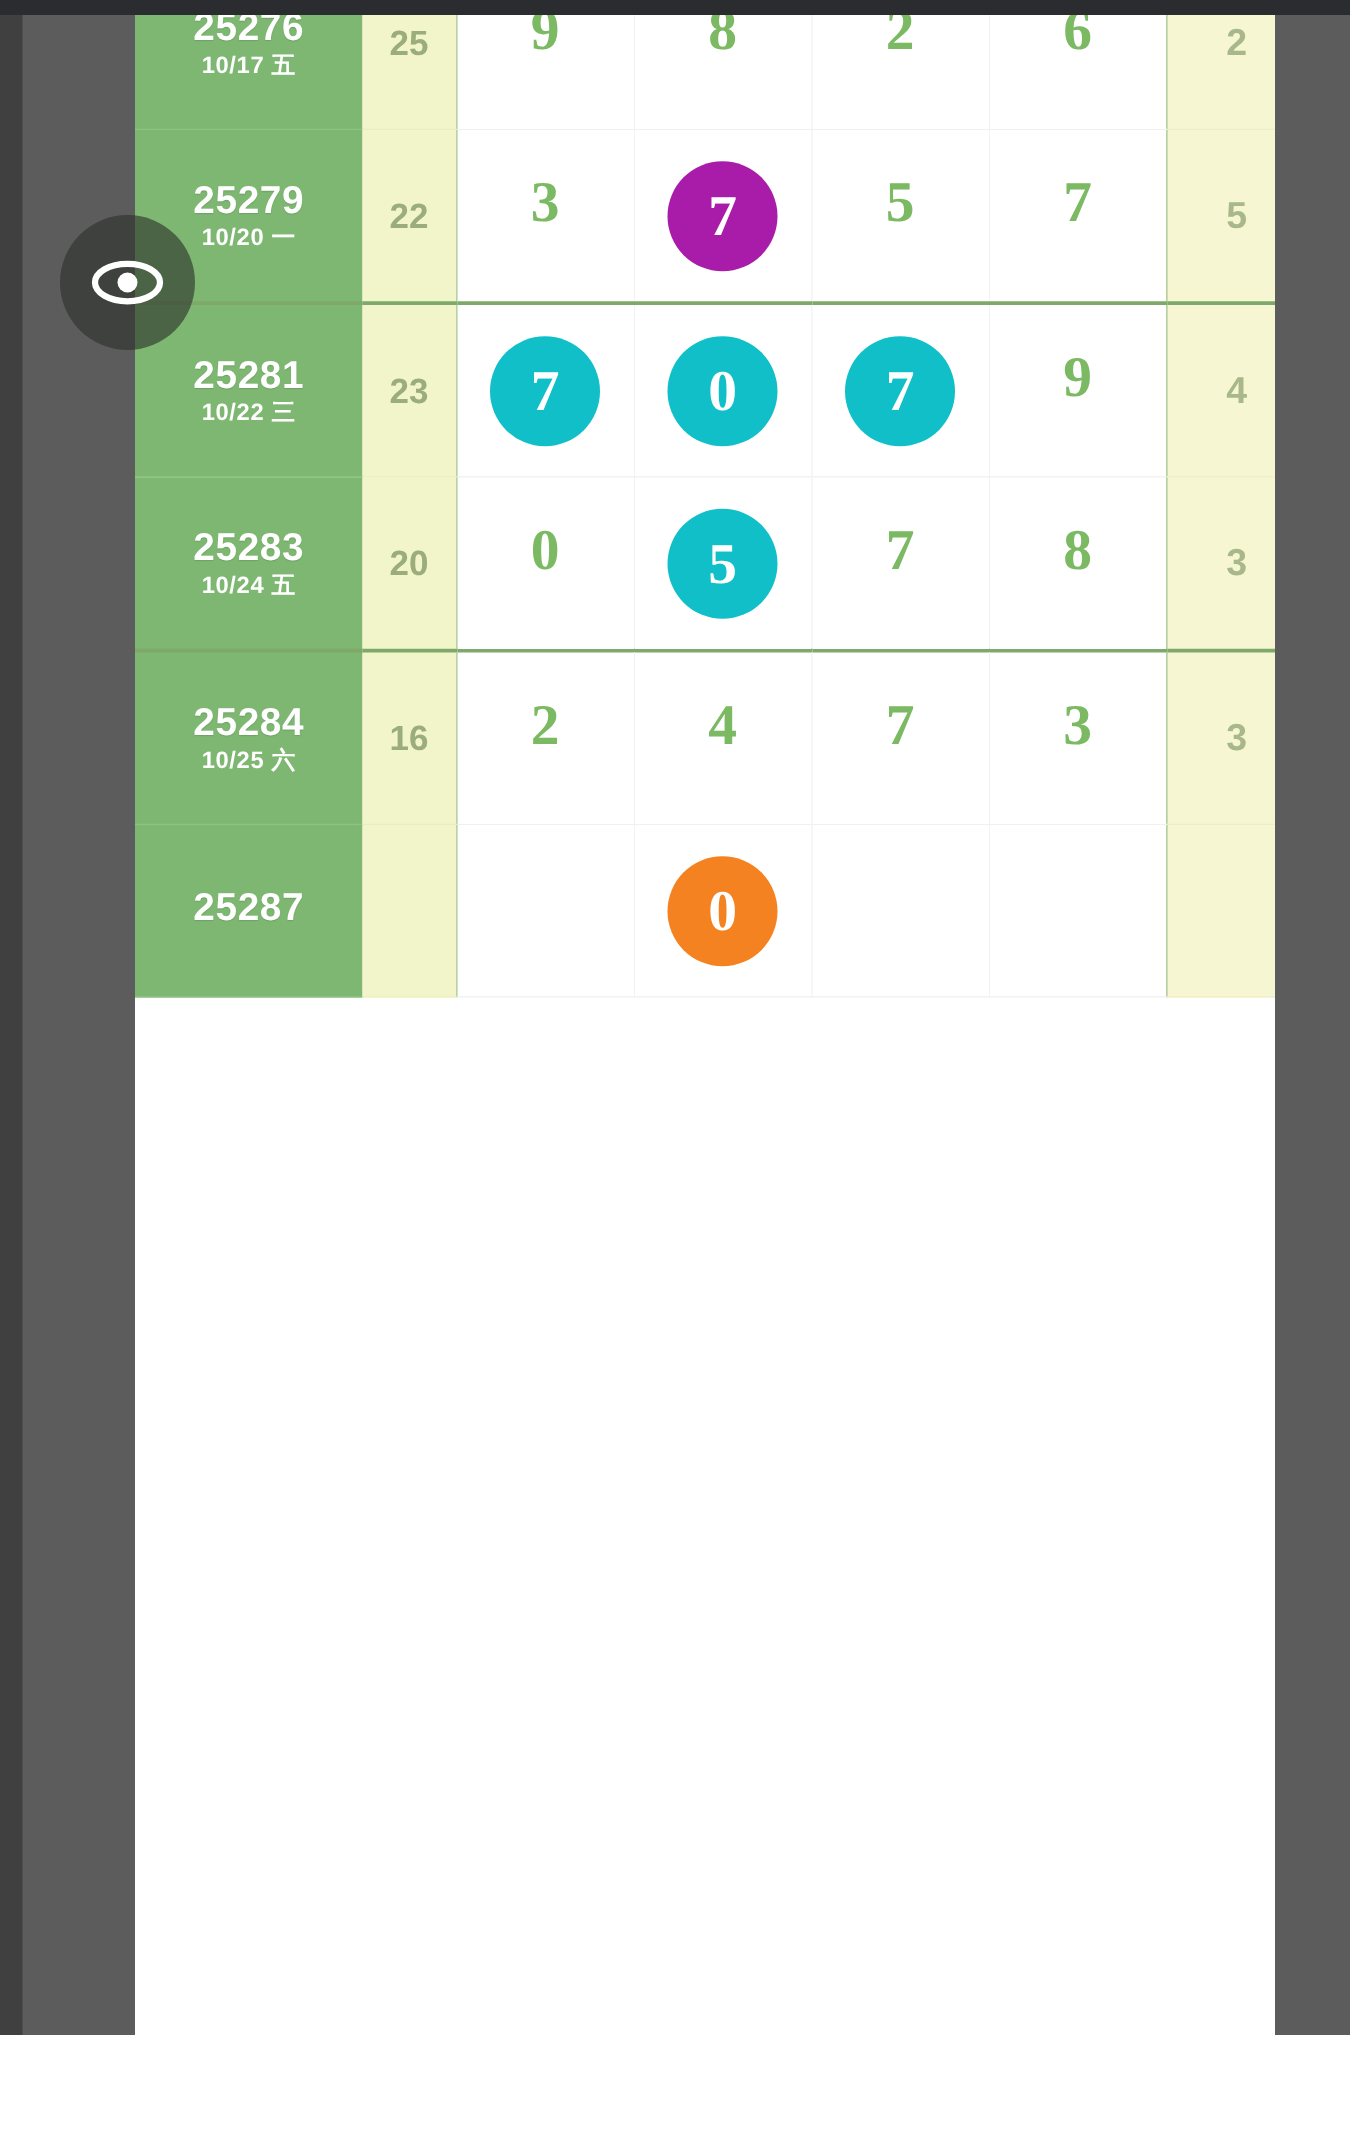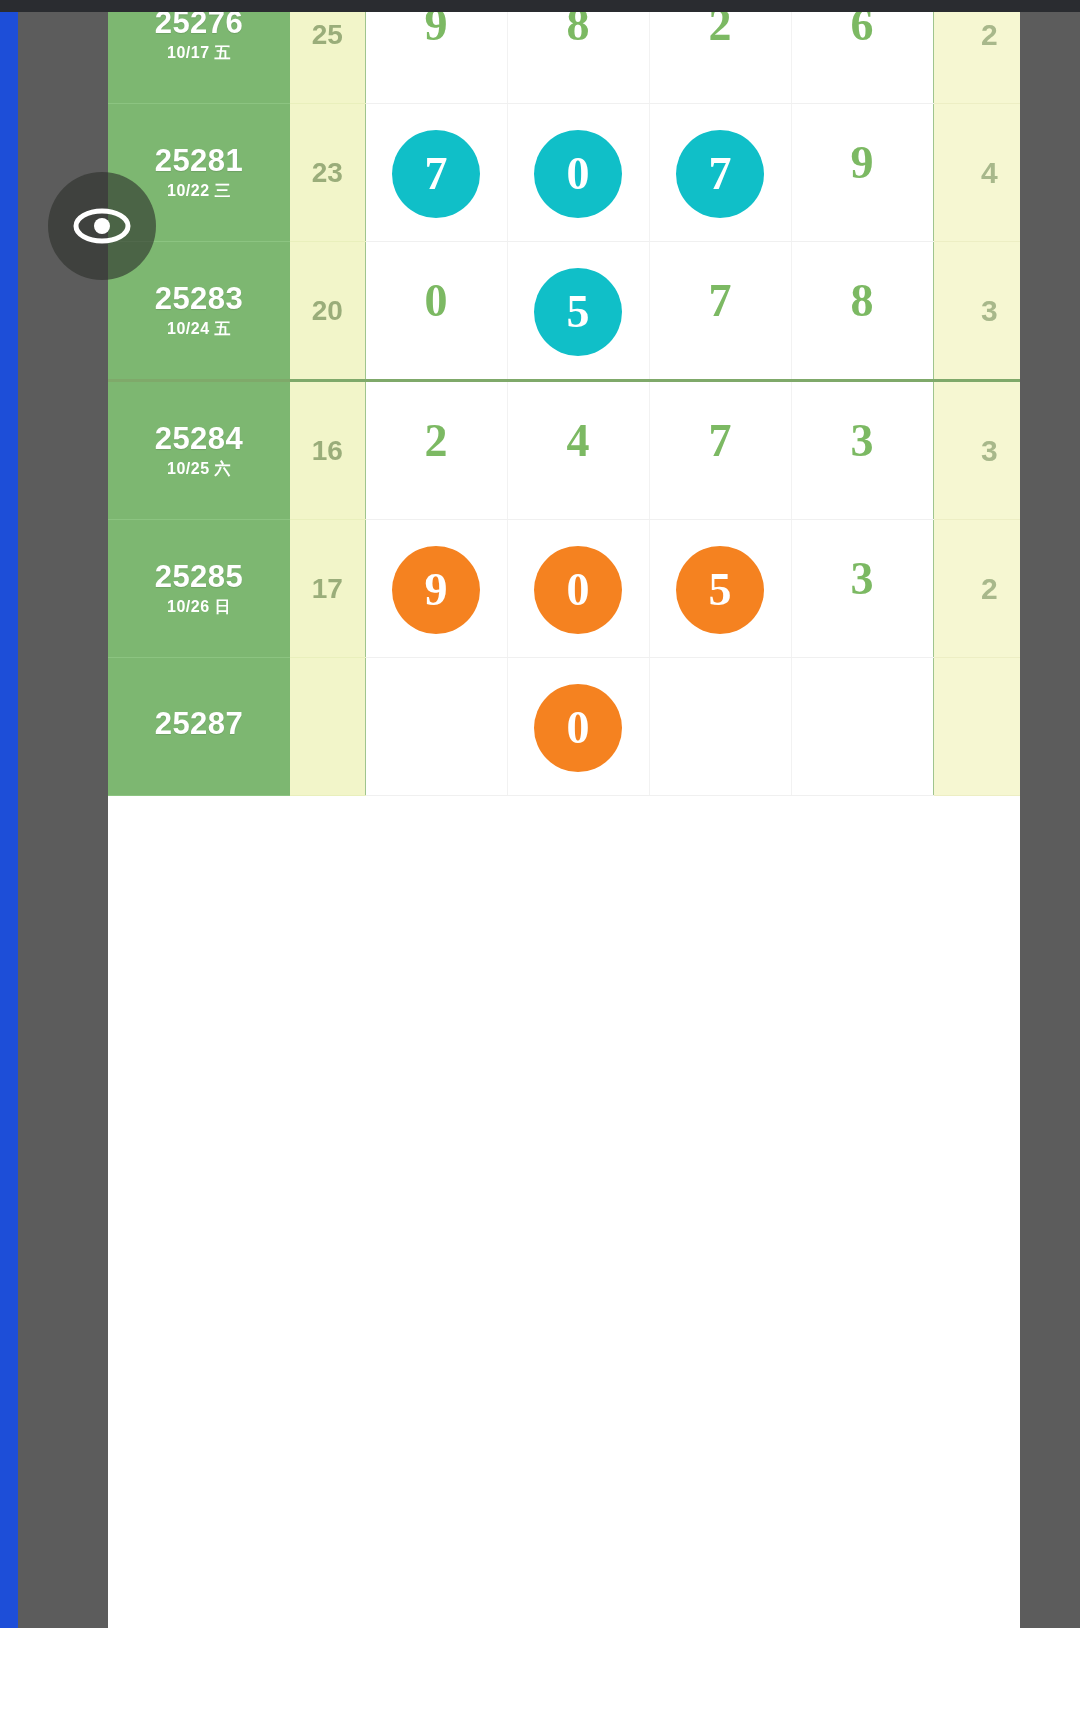--- a/index.html
+++ b/index.html
@@ -7,21 +7,21 @@
     background: #ffffff;
   }
   body {
     width: 1080px; height: 1720px;
     overflow: hidden;
     font-family: "Liberation Sans", sans-serif;
   }
   #screen {
     position: relative;
     width: 1080px; height: 1628px;
-    background: #1d4ed8;
+    background: #404040;
     overflow: hidden;
   }
   
   #top-bar {
     position: absolute; left: 0; top: 0;
     width: 1080px; height: 12px;
     background: #2a2c30;
   }
   
   #app-bg {
@@ -66,21 +66,21 @@
   }
   td.issue .iss-no {
     display: block;
     font-size: 31px;
     font-weight: bold;
     letter-spacing: 0.5px;
     text-shadow: 0 1px 1px rgba(0,0,0,0.12);
   }
   td.issue .iss-date {
     display: block;
-    font-size: 16px;
+    font-size: 19px;
     font-weight: bold;
     margin-top: 5px;
     letter-spacing: 0.5px;
   }
   
   td.sum {
     background: #f2f5c9;
     border-bottom: 1px solid #e9efbc;
     border-right: 1px solid #9fc48e;
     color: #9aad7a;
@@ -200,20 +200,32 @@
               <span class="iss-no">25276</span>
               <span class="iss-date">10/17 五</span>
             </td>
             <td class="sum">25</td>
             <td class="ball"><span class="cellwrap"><span class="num">9</span></span></td>
             <td class="ball"><span class="cellwrap"><span class="num">8</span></span></td>
             <td class="ball"><span class="cellwrap"><span class="num">2</span></span></td>
             <td class="ball last-ball"><span class="cellwrap"><span class="num">6</span></span></td>
             <td class="tail">2</td>
           </tr>
+          <tr class="group-end">
+            <td class="issue">
+              <span class="iss-no">25279</span>
+              <span class="iss-date">10/20 一</span>
+            </td>
+            <td class="sum">22</td>
+            <td class="ball"><span class="cellwrap"><span class="num">3</span></span></td>
+            <td class="ball"><span class="cellwrap"><span class="bubble purple">7</span></span></td>
+            <td class="ball"><span class="cellwrap"><span class="num">5</span></span></td>
+            <td class="ball last-ball"><span class="cellwrap"><span class="num">7</span></span></td>
+            <td class="tail">5</td>
+          </tr>
           <tr>
             <td class="issue">
               <span class="iss-no">25281</span>
               <span class="iss-date">10/22 三</span>
             </td>
             <td class="sum">23</td>
             <td class="ball"><span class="cellwrap"><span class="bubble cyan">7</span></span></td>
             <td class="ball"><span class="cellwrap"><span class="bubble cyan">0</span></span></td>
             <td class="ball"><span class="cellwrap"><span class="bubble cyan">7</span></span></td>
             <td class="ball last-ball"><span class="cellwrap"><span class="num">9</span></span></td>
@@ -235,32 +247,20 @@
             <td class="issue">
               <span class="iss-no">25284</span>
               <span class="iss-date">10/25 六</span>
             </td>
             <td class="sum">16</td>
             <td class="ball"><span class="cellwrap"><span class="num">2</span></span></td>
             <td class="ball"><span class="cellwrap"><span class="num">4</span></span></td>
             <td class="ball"><span class="cellwrap"><span class="num">7</span></span></td>
             <td class="ball last-ball"><span class="cellwrap"><span class="num">3</span></span></td>
             <td class="tail">3</td>
-          </tr>
-          <tr>
-            <td class="issue">
-              <span class="iss-no">25285</span>
-              <span class="iss-date">10/26 日</span>
-            </td>
-            <td class="sum">17</td>
-            <td class="ball"><span class="cellwrap"><span class="bubble orange">9</span></span></td>
-            <td class="ball"><span class="cellwrap"><span class="bubble orange">0</span></span></td>
-            <td class="ball"><span class="cellwrap"><span class="bubble orange">5</span></span></td>
-            <td class="ball last-ball"><span class="cellwrap"><span class="num">3</span></span></td>
-            <td class="tail">2</td>
           </tr>
           <tr>
             <td class="issue">
               <span class="iss-no">25287</span>
               <span class="iss-date"></span>
             </td>
             <td class="sum"></td>
             <td class="ball"><span class="cellwrap"><span class="num"></span></span></td>
             <td class="ball"><span class="cellwrap"><span class="bubble orange">0</span></span></td>
             <td class="ball"><span class="cellwrap"><span class="num"></span></span></td>

